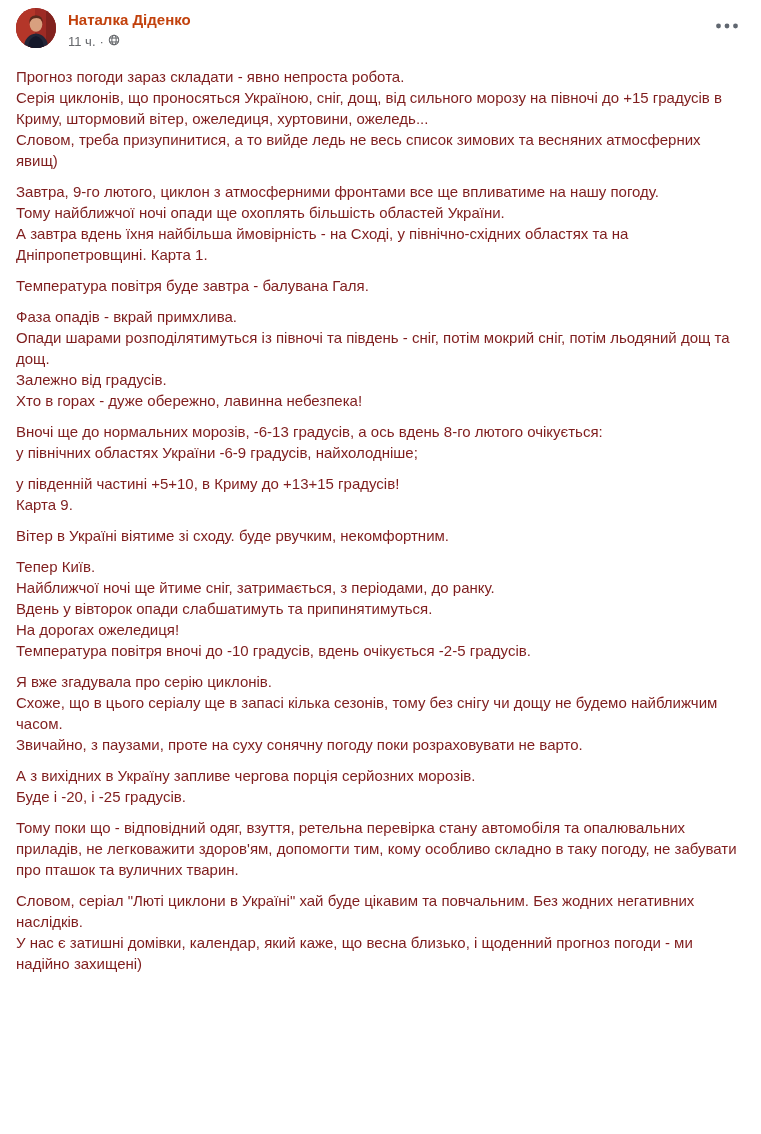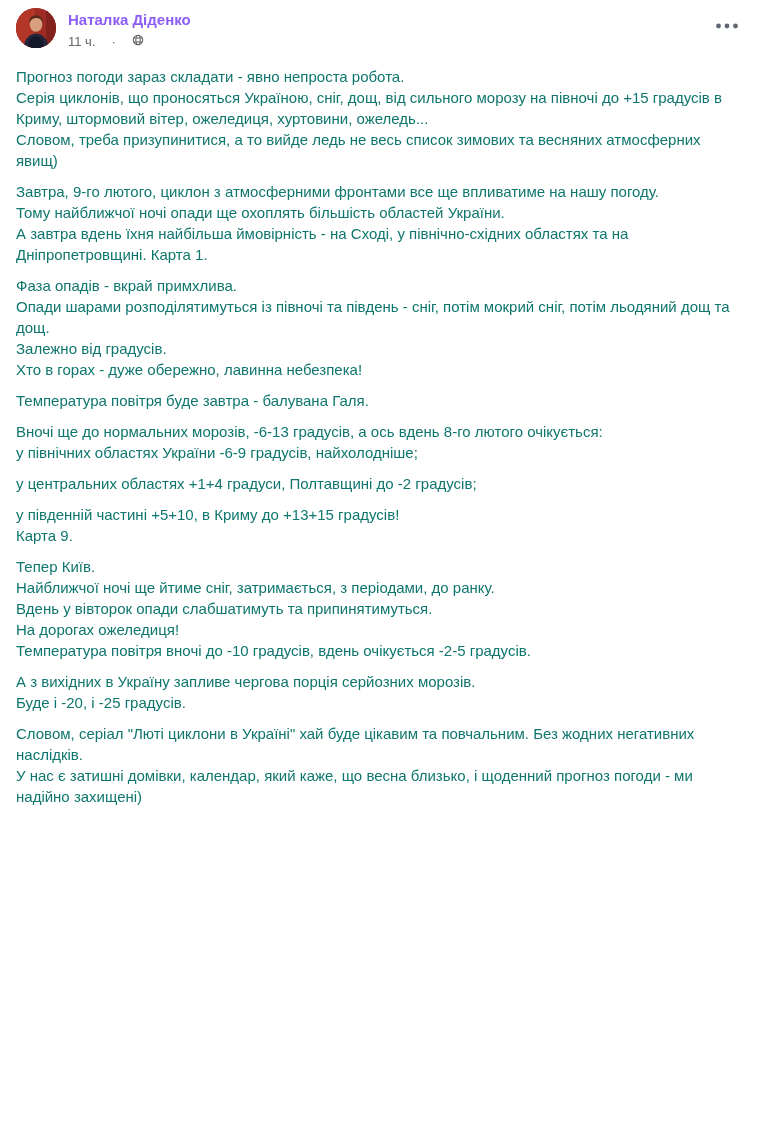--- a/index.html
+++ b/index.html
@@ -36,27 +36,27 @@
   .avatar svg { display: block; }
   .header-text {
     margin-left: 12px;
     padding-top: 2px;
     min-width: 0;
   }
   .author {
     font-size: 15px;
     font-weight: 700;
     line-height: 20px;
-    color: #8b5cf6;
+    color: #c2410c;
     cursor: pointer;
   }
   .meta {
     display: flex;
     align-items: center;
-    gap: 16px;
+    gap: 4px;
     font-size: 13px;
     line-height: 17px;
     color: #65676b;
     margin-top: 2px;
   }
   .meta .timestamp { cursor: pointer; }
   .globe { display: inline-block; margin-top: 1px; }
   .more-btn {
     margin-left: auto;
     width: 36px;
@@ -65,21 +65,21 @@
     display: flex;
     align-items: center;
     justify-content: center;
     cursor: pointer;
     margin-top: 0;
   }
   .post-body {
     padding: 16px 16px 12px 16px;
     font-size: 15px;
     line-height: 21px;
-    color: #0f766e;
+    color: #7f1d1d;
   }
   .para {
     white-space: pre-wrap;
     margin: 0 0 10px 0;
     word-wrap: break-word;
   }
   .para:last-child { margin-bottom: 0; }
 </style>
 </head>
 <body>
@@ -126,34 +126,38 @@
 
   </div>
 
   <div class="post-body">
       <div class="para">Прогноз погоди зараз складати - явно непроста робота.
 Серія циклонів, що проносяться Україною, сніг, дощ, від сильного морозу на півночі до +15 градусів в Криму, штормовий вітер, ожеледиця, хуртовини, ожеледь...
 Словом, треба призупинитися, а то вийде ледь не весь список зимових та весняних атмосферних явищ)</div>
       <div class="para">Завтра, 9-го лютого, циклон з атмосферними фронтами все ще впливатиме на нашу погоду.
 Тому найближчої ночі опади ще охоплять більшість областей України.
 А завтра вдень їхня найбільша ймовірність - на Сході, у північно-східних областях та на Дніпропетровщині. Карта 1.</div>
+      <div class="para">Температура повітря буде завтра - балувана Галя.</div>
       <div class="para">Фаза опадів - вкрай примхлива.
 Опади шарами розподілятимуться із півночі та південь - сніг, потім мокрий сніг, потім льодяний дощ та дощ.
 Залежно від градусів.
 Хто в горах - дуже обережно, лавинна небезпека!</div>
-      <div class="para">Температура повітря буде завтра - балувана Галя.</div>
       <div class="para">Вночі ще до нормальних морозів, -6-13 градусів, а ось вдень 8-го лютого очікується:
 у північних областях України -6-9 градусів, найхолодніше;</div>
-      <div class="para">у центральних областях +1+4 градуси, Полтавщині до -2 градусів;</div>
       <div class="para">у південній частині +5+10, в Криму до +13+15 градусів!
 Карта 9.</div>
+      <div class="para">Вітер в Україні віятиме зі сходу. буде рвучким, некомфортним.</div>
       <div class="para">Тепер Київ.
 Найближчої ночі ще йтиме сніг, затримається, з періодами, до ранку.
 Вдень у вівторок опади слабшатимуть та припинятимуться.
 На дорогах ожеледиця!
 Температура повітря вночі до -10 градусів, вдень очікується -2-5 градусів.</div>
+      <div class="para">Я вже згадувала про серію циклонів.
+Схоже, що в цього серіалу ще в запасі кілька сезонів, тому без снігу чи дощу не будемо найближчим часом.
+Звичайно, з паузами, проте на суху сонячну погоду поки розраховувати не варто.</div>
       <div class="para">А з вихідних в Україну запливе чергова порція серйозних морозів.
 Буде і -20, і -25 градусів.</div>
+      <div class="para">Тому поки що - відповідний одяг, взуття, ретельна перевірка стану автомобіля та опалювальних приладів, не легковажити здоров'ям, допомогти тим, кому особливо складно в таку погоду, не забувати про пташок та вуличних тварин.</div>
       <div class="para">Словом, серіал "Люті циклони в Україні" хай буде цікавим та повчальним. Без жодних негативних наслідків.
 У нас є затишні домівки, календар, який каже, що весна близько, і щоденний прогноз погоди - ми надійно захищені)</div>
     </div>
 
 </div>
 
 </body></html>

